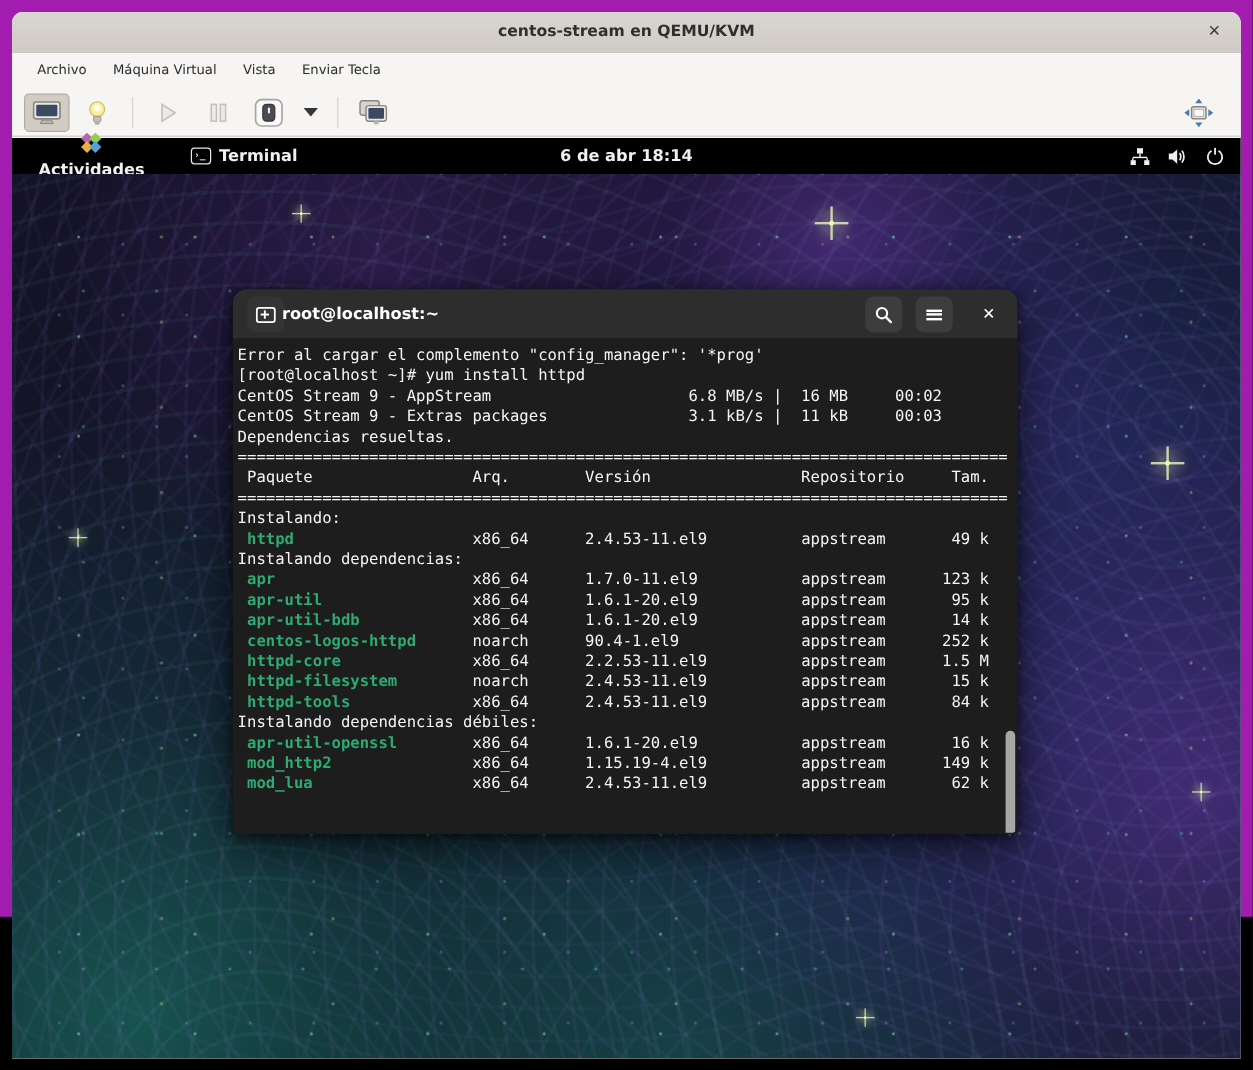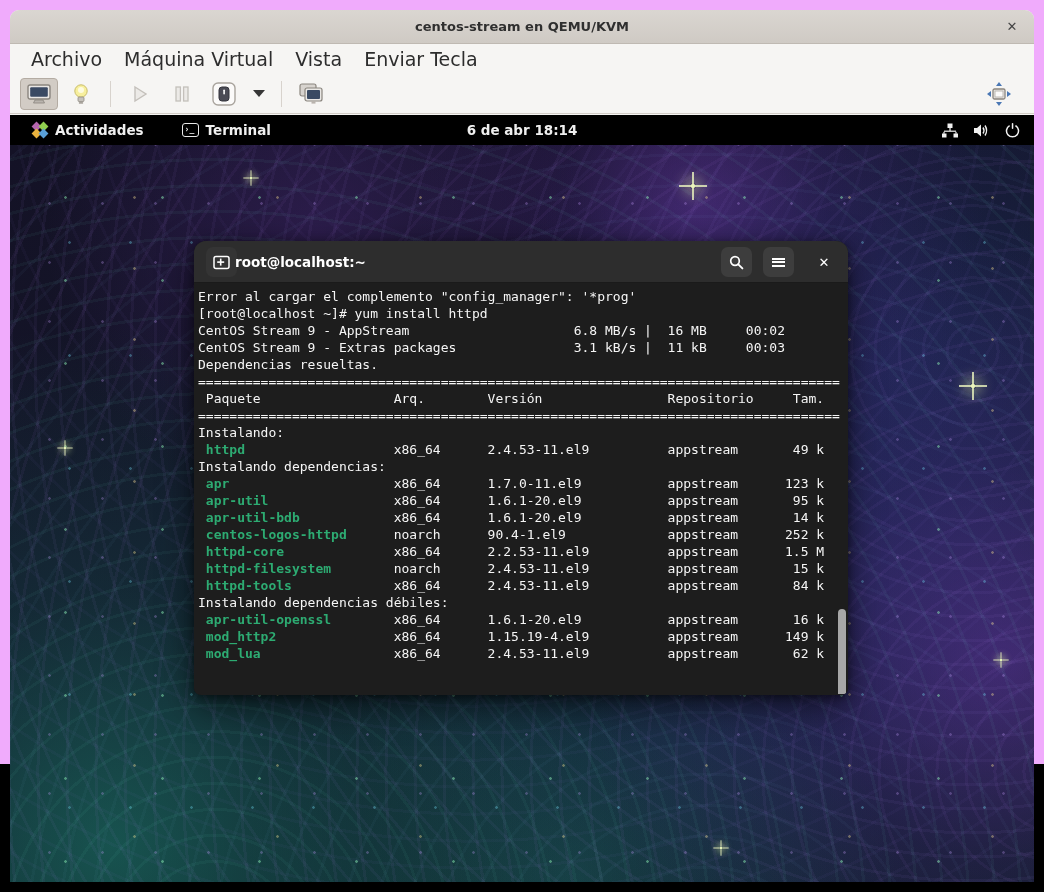--- a/index.html
+++ b/index.html
@@ -1,55 +1,55 @@
 <!DOCTYPE html>
 <html><head>
 <meta charset="utf-8">
 <style>
   * { margin:0; padding:0; box-sizing:border-box; }
   html,body { width:1044px; height:892px; background:#000; overflow:hidden;
               font-family:"DejaVu Sans", "Liberation Sans", sans-serif; }
-  #stage { position:relative; width:1044px; height:764px; background:#f0abfc;text-decoration:underline; }
+  #stage { position:relative; width:1044px; height:764px; background:#a21caf;text-decoration:underline; }
 
   
   #vm-window { position:absolute; left:10px; top:10px; width:1024px; height:872px;
                border-radius:9px 9px 0 0; overflow:hidden; background:#f6f5f3; }
   #titlebar { position:relative; height:34px;
               background:linear-gradient(#dad6d1,#cfcac4);
               border-bottom:1px solid #bfb9b2; }
   #titlebar .title { position:absolute; left:0; right:0; top:0; height:34px;
               line-height:34px; text-align:center; font-weight:bold;
               font-size:13px; color:#2f2f2f; }
   #titlebar .close { position:absolute; right:12px; top:7px; width:20px; height:20px;
               text-align:center; line-height:20px; font-size:13px; font-weight:bold;
               color:#454545; cursor:default; }
 
   #menubar { height:30px; background:#f6f5f3; display:flex; align-items:center;
              padding-left:10px; }
-  .menu-item { font-size:19px; color:#2d2d2d; padding:16px 11px; line-height:30px; }
+  .menu-item { font-size:11px; color:#2d2d2d; padding:16px 11px; line-height:30px; }
 
   #vmtoolbar { height:40px; background:#f6f5f3; border-bottom:1px solid #d2cdc7;
                display:flex; align-items:center; padding:0 8px; position:relative; }
   .tb-btn { width:38px; height:32px; display:flex; align-items:center;
             justify-content:center; border-radius:4px; margin:0 2px; }
   .tb-btn.active { background:#d2ccc5; border:1px solid #b4aca3; }
   .tb-sep { width:1px; height:26px; background:#d8d3cd; margin:0 8px; }
   .tb-caret { width:0; height:0; border-left:6px solid transparent;
               border-right:6px solid transparent; border-top:7px solid #363636;
               margin:0 8px; }
   #fullscreen-btn { position:absolute; right:14px; top:4px; }
 
   
   #console { position:absolute; left:0; top:105px; width:1024px; height:767px; }
 
   #gnome-bar { height:30px; background:#000; display:flex; align-items:center;
                position:relative; color:#efefef; }
   .gb-item { display:flex; align-items:center; gap:7px; font-size:13.5px;
              font-weight:bold; color:#f0f0f0; }
-  #gb-activities { margin-left:22px; }
+  #gb-activities { margin-left:22px;flex-direction:column; }
   #gb-app { margin-left:38px; }
   #gb-clock { position:absolute; left:0; right:0; text-align:center;
               font-size:13.5px; font-weight:bold; }
   #gb-right { position:absolute; right:14px; top:0; height:30px; display:flex;
               align-items:center; gap:15px; }
 
   
   .centos-logo { width:16px; height:16px; position:relative; transform:rotate(0deg); }
   .centos-logo i { position:absolute; width:7px; height:7px; transform:rotate(45deg); }
   .centos-logo i:nth-child(1){ left:1px; top:1px;  background:#b565ae; }

